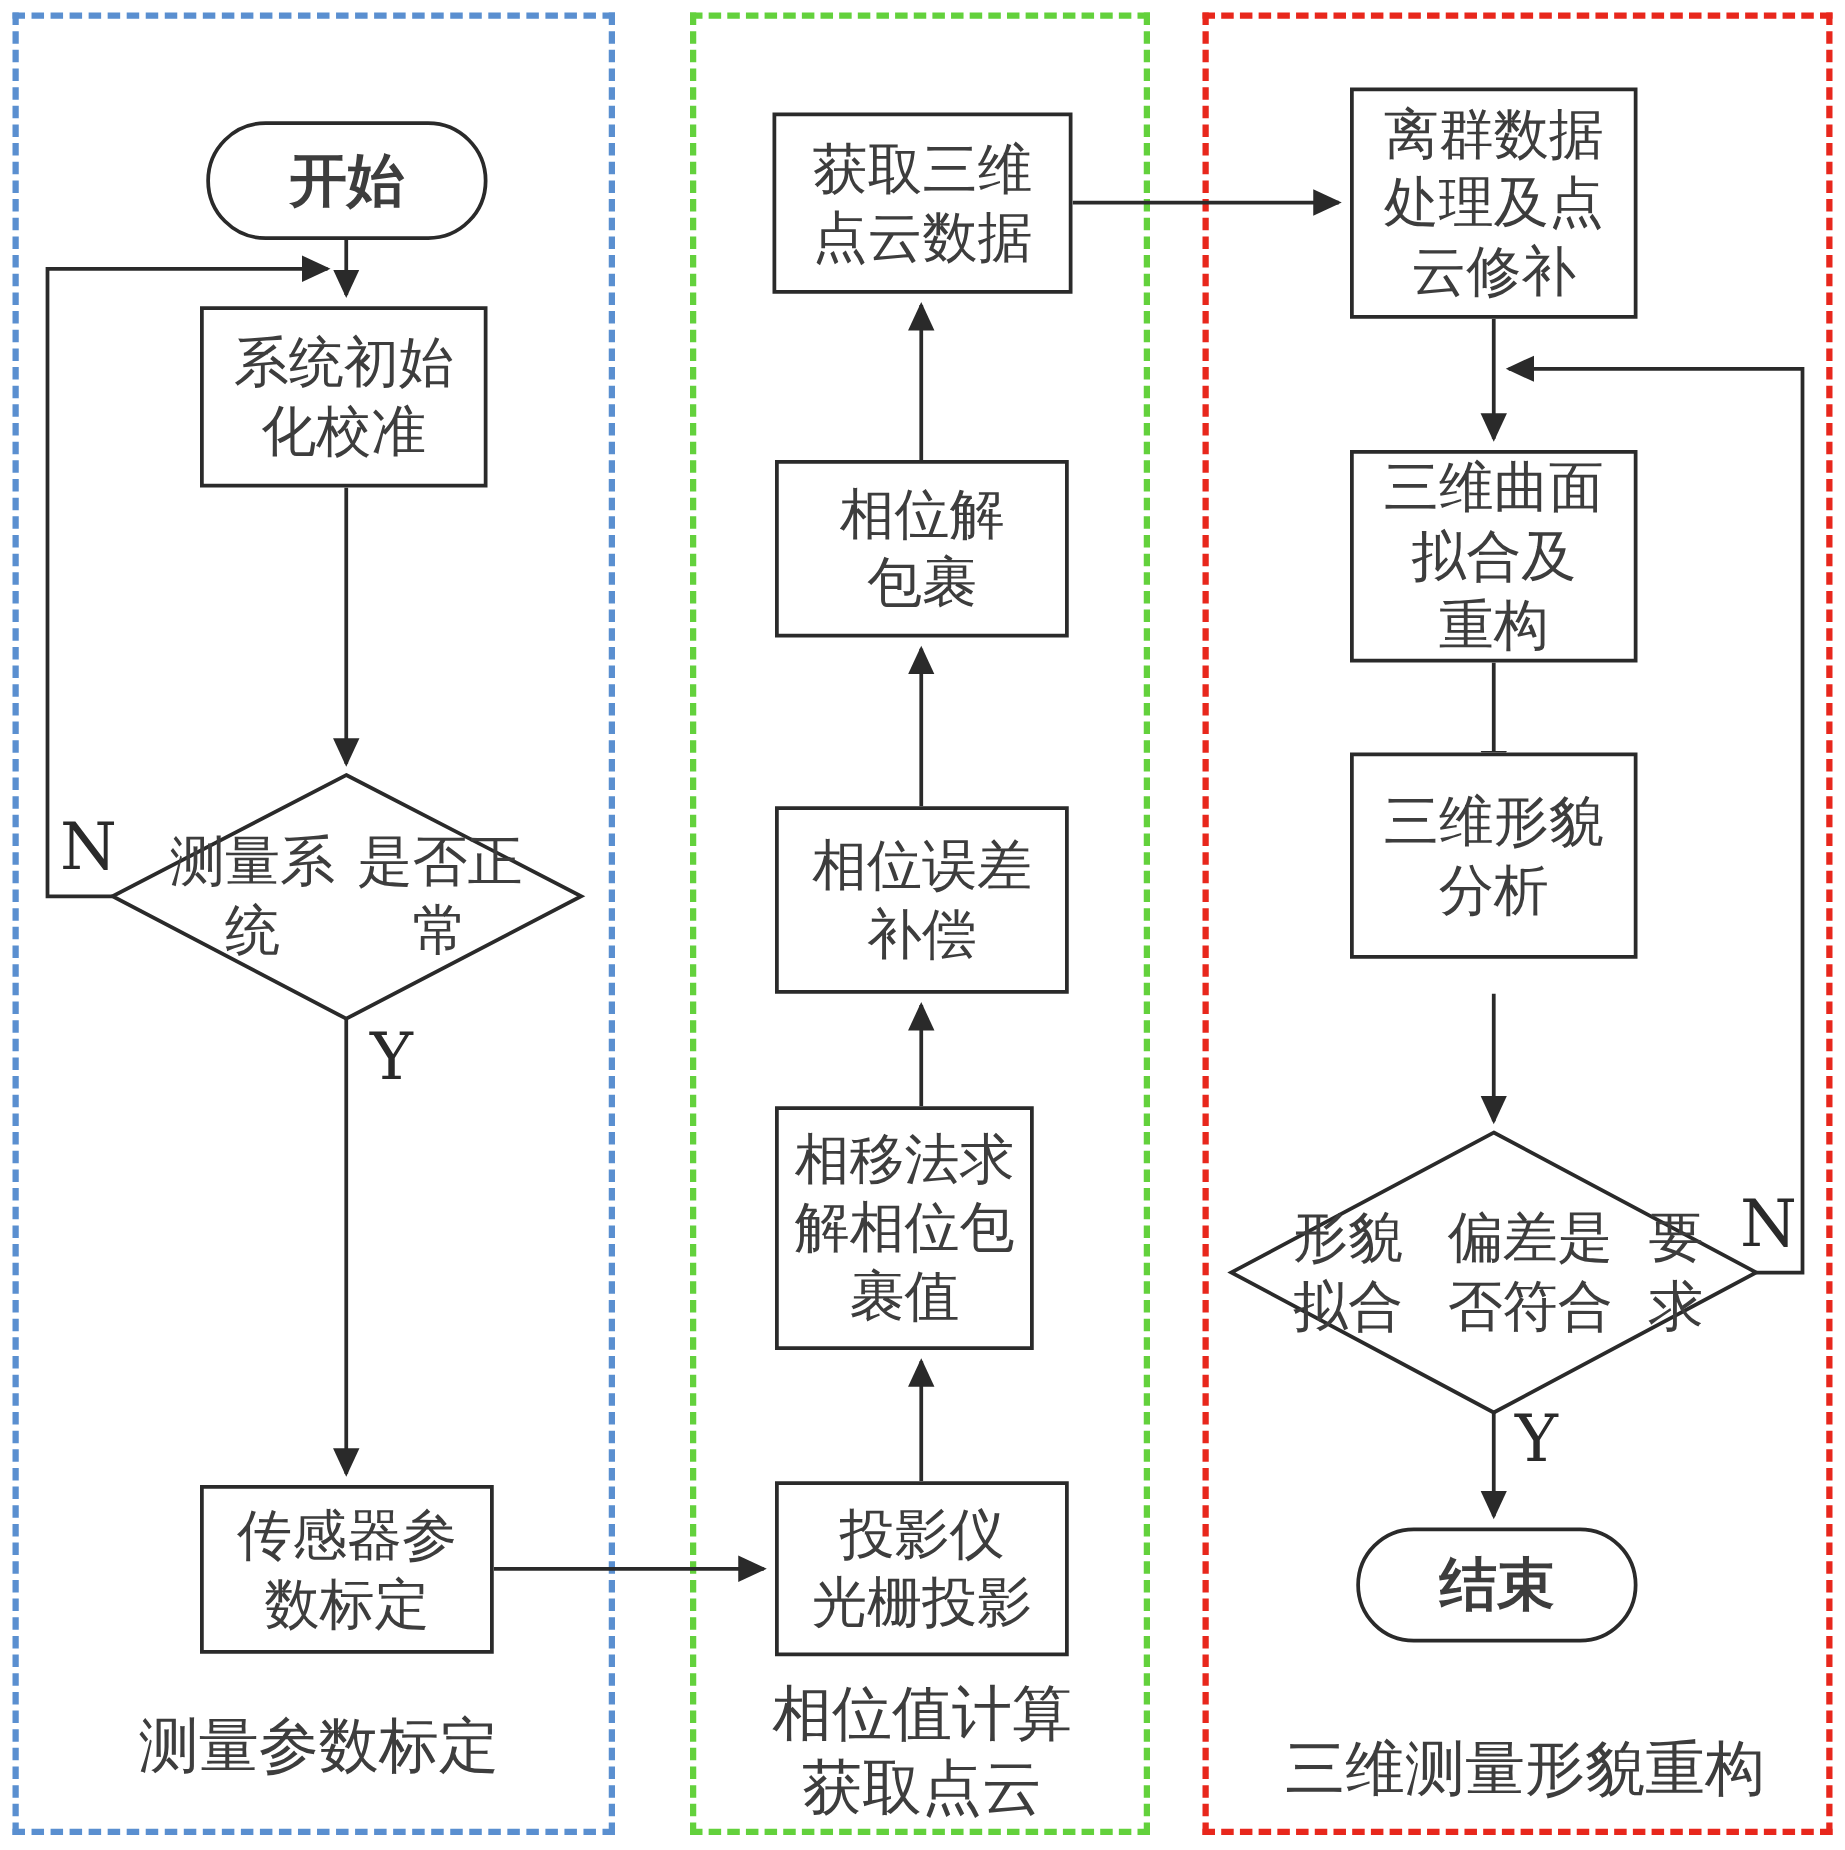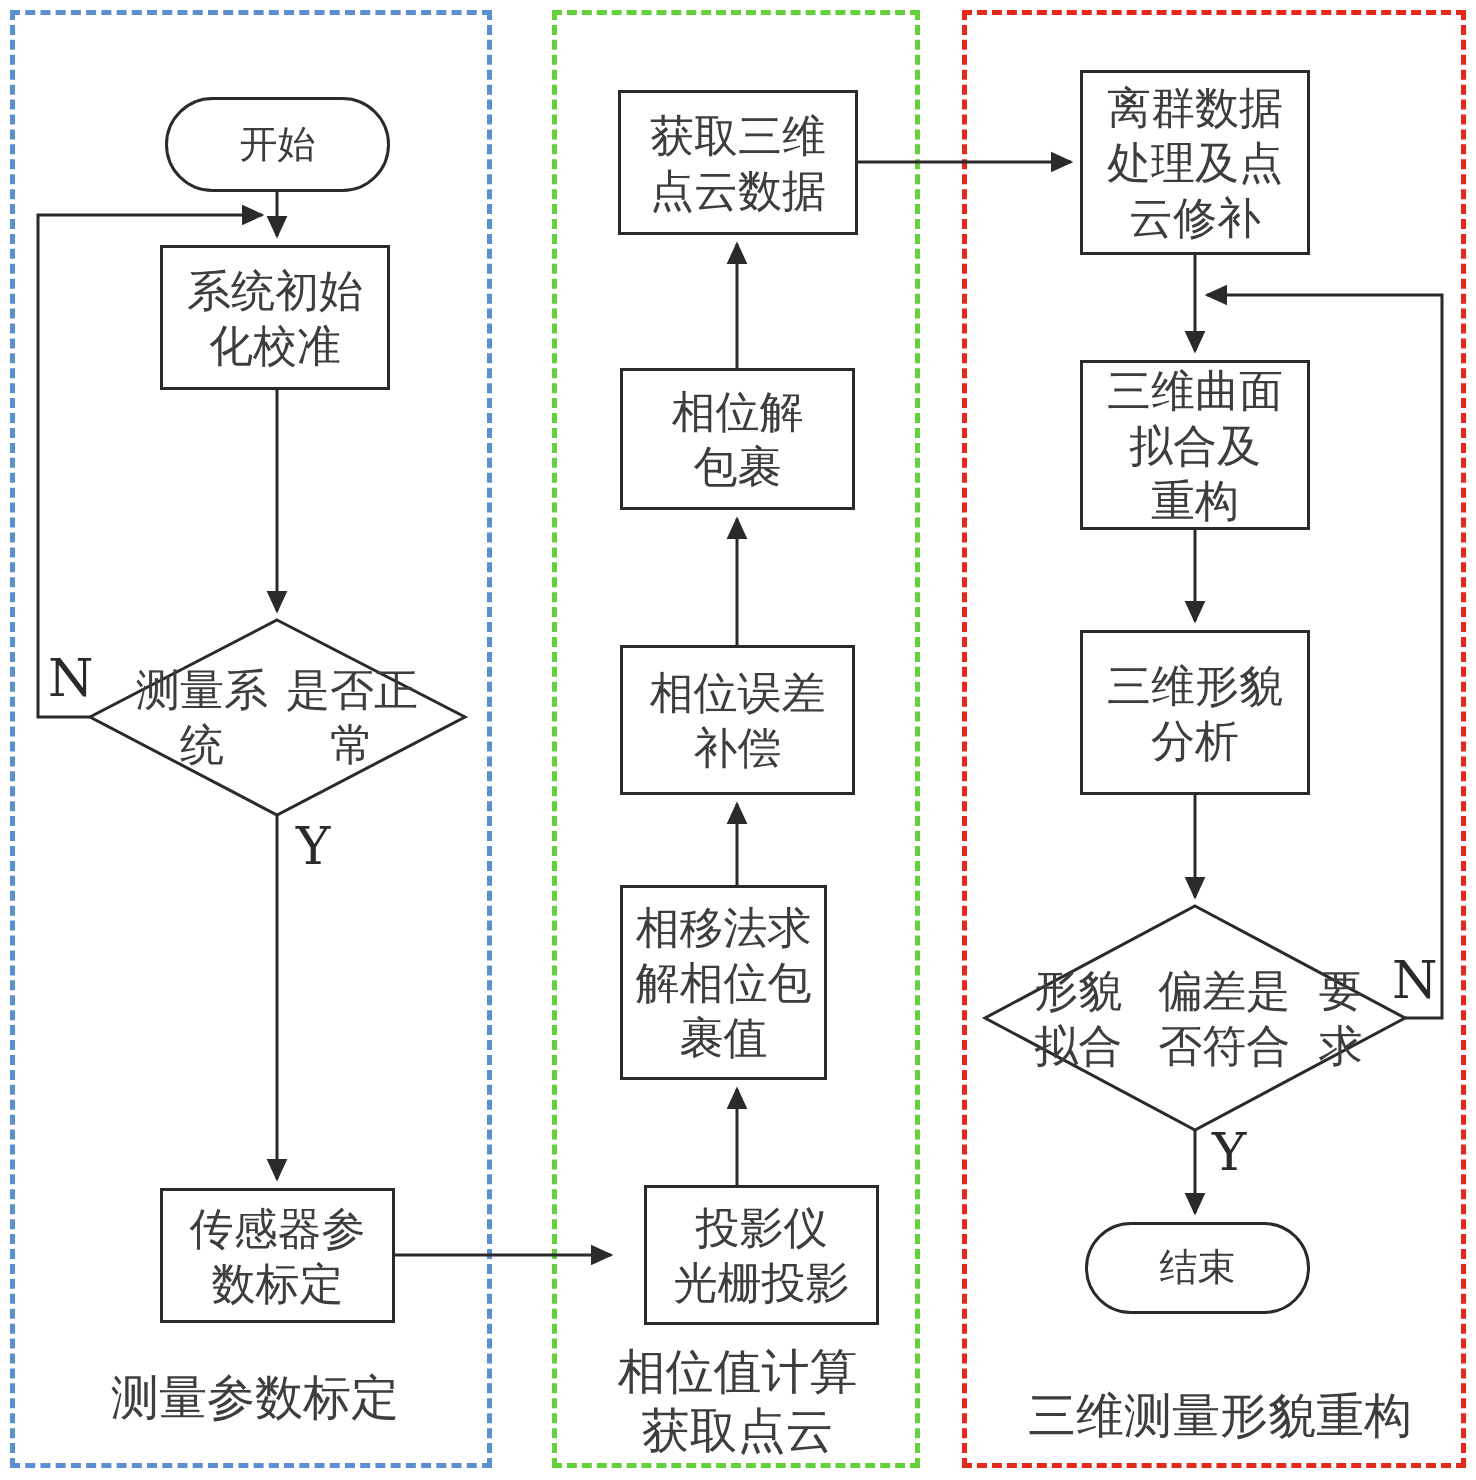--- a/index.html
+++ b/index.html
@@ -30,21 +30,21 @@
     display: flex;
     flex-direction: column;
     align-items: center;
     justify-content: center;
     text-align: center;
     font-size: 44px;
     line-height: 1.25;
     color: #3d3d3d;
     z-index: 3;
   }
-  .oval { border-radius: 60px; font-size: 38px; }
+  .oval { border-radius: 60px; font-size: 46px; font-weight: bold; }
   .dtext {
     position: absolute;
     display: flex;
     align-items: center;
     justify-content: center;
     text-align: center;
     font-size: 44px;
     line-height: 1.25;
     color: #3d3d3d;
     z-index: 3;
@@ -136,38 +136,38 @@
     <div>相位误差</div>
     <div>补偿</div>
   </div>
 
   <div class="node" style="left:620px; top:885px; width:207px; height:195px;">
     <div>相移法求</div>
     <div>解相位包</div>
     <div>裹值</div>
   </div>
 
-  <div class="node" style="left:644px; top:1185px; width:235px; height:140px;">
+  <div class="node" style="left:620px; top:1185px; width:235px; height:140px;">
     <div>投影仪</div>
     <div>光栅投影</div>
   </div>
 
   <div class="node" style="left:1080px; top:70px; width:230px; height:185px;">
     <div>离群数据</div>
     <div>处理及点</div>
     <div>云修补</div>
   </div>
 
   <div class="node" style="left:1080px; top:360px; width:230px; height:170px;">
     <div>三维曲面</div>
     <div>拟合及</div>
     <div>重构</div>
   </div>
 
-  <div class="node" style="left:1080px; top:630px; width:230px; height:165px;">
+  <div class="node" style="left:1080px; top:602px; width:230px; height:165px;">
     <div>三维形貌</div>
     <div>分析</div>
   </div>
 
   <div class="dtext" style="left:1020px; top:928px; width:350px; height:180px;">
     <div>形貌拟合</div>
     <div>偏差是否符合</div>
     <div>要求</div>
   </div>
 

